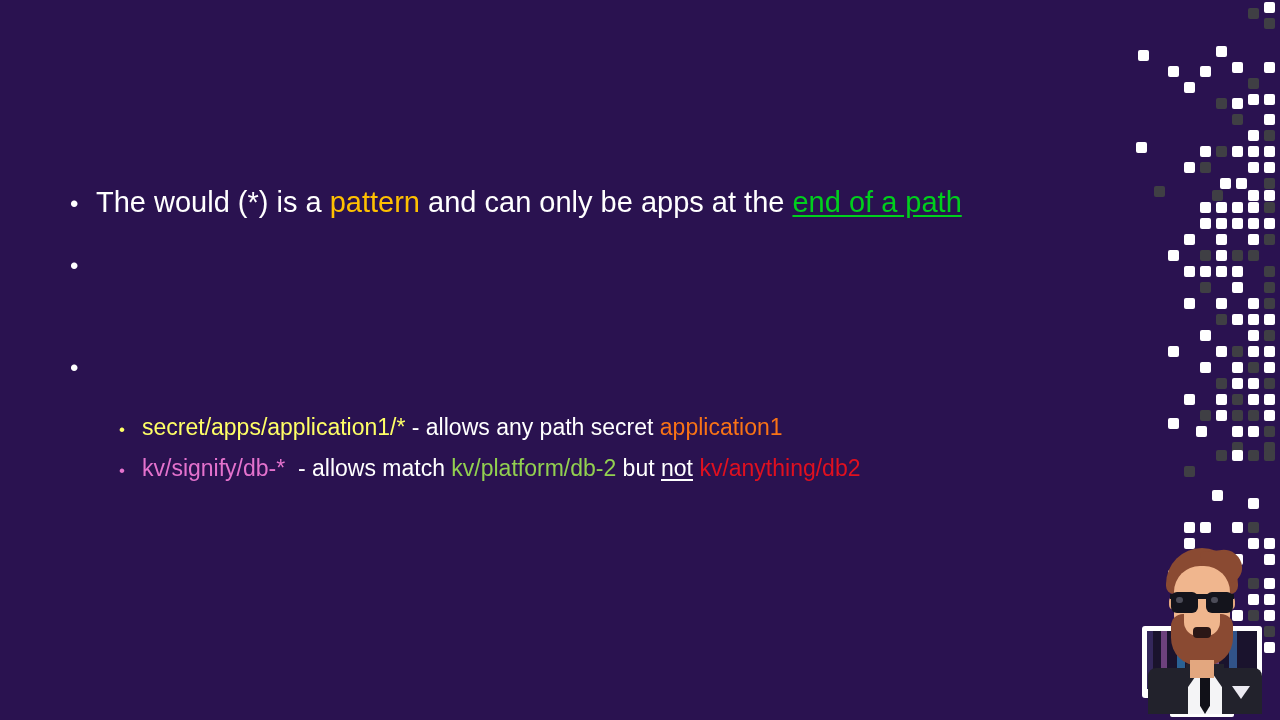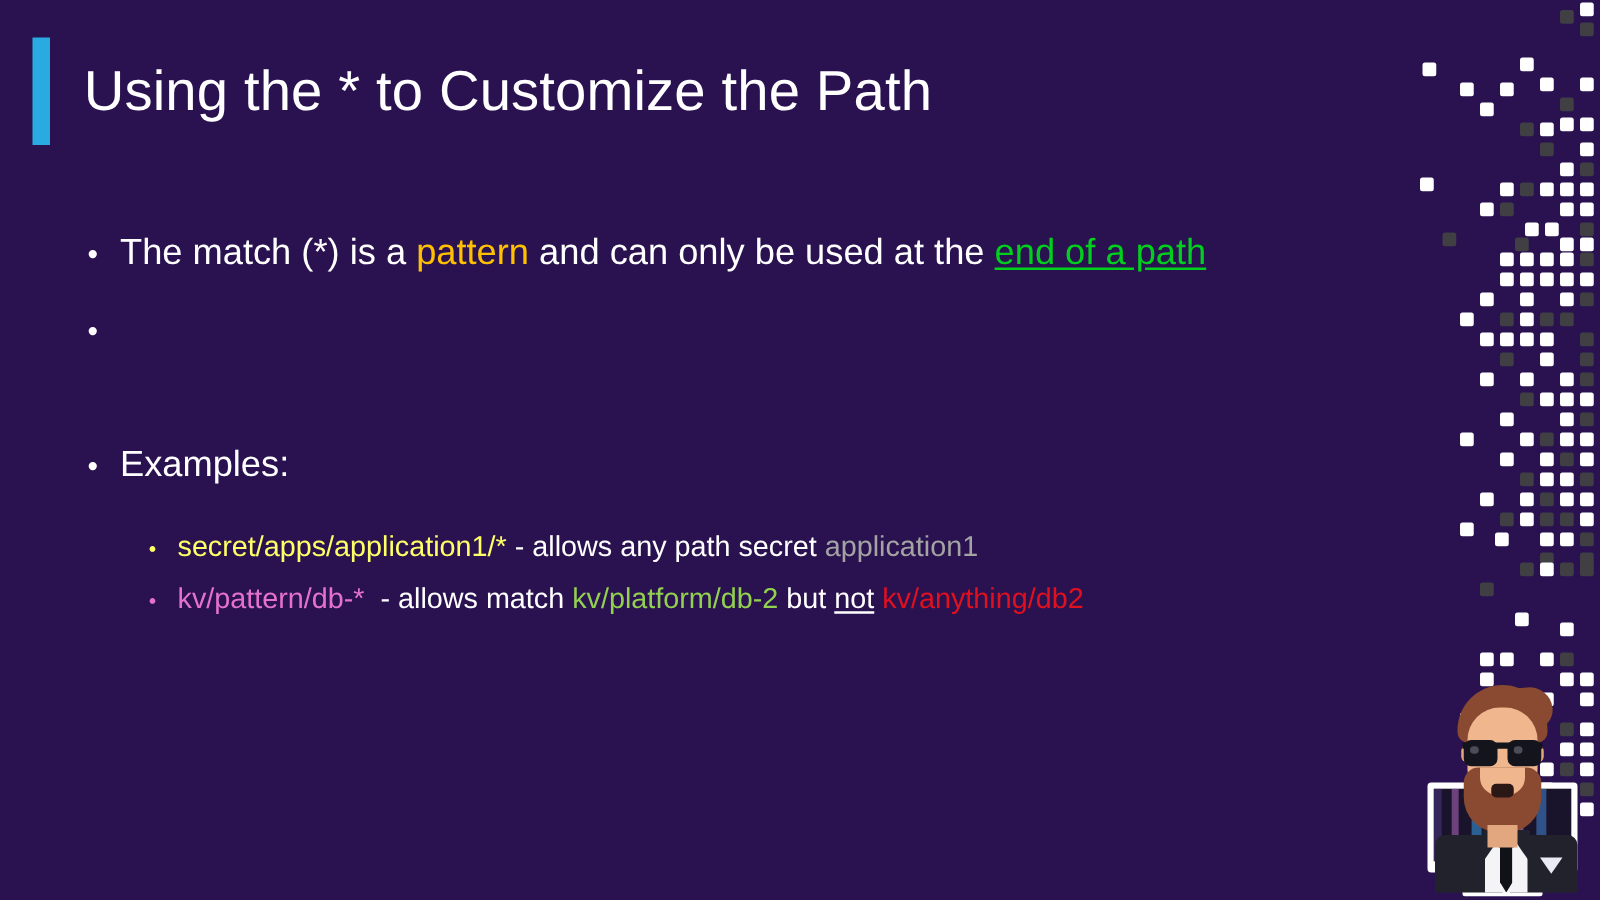--- a/index.html
+++ b/index.html
@@ -95,21 +95,21 @@
   .bullet-l2 .marker {
     flex: none;
     width: 23px;
     font-size: 17px;
     line-height: 1;
   }
   .txt { white-space: pre-wrap; }
   .gold     { color: #ffc000; }
   .greenlnk { color: #00cf1d; text-decoration: underline; text-underline-offset: 3px; }
   .lightyel { color: #ffff66; }
-  .cyan     { color: #a3a3a3; }
+  .cyan     { color: #f97316; }
   .pink     { color: #e472cd; }
   .yelgreen { color: #92d050; }
   .red      { color: #e0101f; }
   .uline    { text-decoration: underline; text-underline-offset: 3px; }
   .spacer-l1 { height: 44px; }
 
   
   #avatar {
     position: absolute;
     left: 1142px;
@@ -348,51 +348,46 @@
       <div class="dot" style="left: 86px; top: 610px; background: rgb(63, 63, 68);"></div>
       <div class="dot" style="left: 102px; top: 610px; background: rgb(255, 255, 255);"></div>
       <div class="dot" style="left: 118px; top: 610px; background: rgb(63, 63, 68);"></div>
       <div class="dot" style="left: 134px; top: 610px; background: rgb(255, 255, 255);"></div>
       <div class="dot" style="left: 102px; top: 626px; background: rgb(255, 255, 255);"></div>
       <div class="dot" style="left: 134px; top: 626px; background: rgb(63, 63, 68);"></div>
       <div class="dot" style="left: 118px; top: 642px; background: rgb(255, 255, 255);"></div>
       <div class="dot" style="left: 134px; top: 642px; background: rgb(255, 255, 255);"></div>
     </div>
 
-  <div id="title-row">
-    <div id="title-accent"></div>
-    <div id="title-text">Using the * to Customize the Path</div>
-  </div>
 
   <div id="body">
 
     <div class="bullet-row bullet-l1">
       <span class="marker">•</span>
-      <span><span class="txt">The match (*) is a </span><span class="txt gold">pattern</span><span class="txt"> and can only be used at the </span><span class="txt greenlnk">end of a path</span></span>
+      <span><span class="txt">The would (*) is a </span><span class="txt gold">pattern</span><span class="txt"> and can only be apps at the </span><span class="txt greenlnk">end of a path</span></span>
     </div>
 
     <div class="bullet-row bullet-l1">
       <span class="marker">•</span>
     </div>
 
     <div class="spacer-l1"></div>
 
     <div class="bullet-row bullet-l1">
       <span class="marker">•</span>
-      <span class="txt">Examples:</span>
     </div>
 
     <div class="bullet-row bullet-l2">
       <span class="marker lightyel">•</span>
       <span><span class="txt lightyel">secret/apps/application1/*</span><span class="txt"> - allows any path secret </span><span class="txt cyan">application1</span></span>
     </div>
 
     <div class="bullet-row bullet-l2">
       <span class="marker pink">•</span>
-      <span><span class="txt pink">kv/pattern/db-*</span><span class="txt">  - allows match </span><span class="txt yelgreen">kv/platform/db-2</span><span class="txt"> but </span><span class="txt uline">not</span><span class="txt"> </span><span class="txt red">kv/anything/db2</span></span>
+      <span><span class="txt pink">kv/signify/db-*</span><span class="txt">  - allows match </span><span class="txt yelgreen">kv/platform/db-2</span><span class="txt"> but </span><span class="txt uline">not</span><span class="txt"> </span><span class="txt red">kv/anything/db2</span></span>
     </div>
 
   </div>
 
   <div id="avatar">
     <div id="monitor-frame">
       <div id="monitor-screen">
         <div id="monitor-code"></div>
       </div>
     </div>

